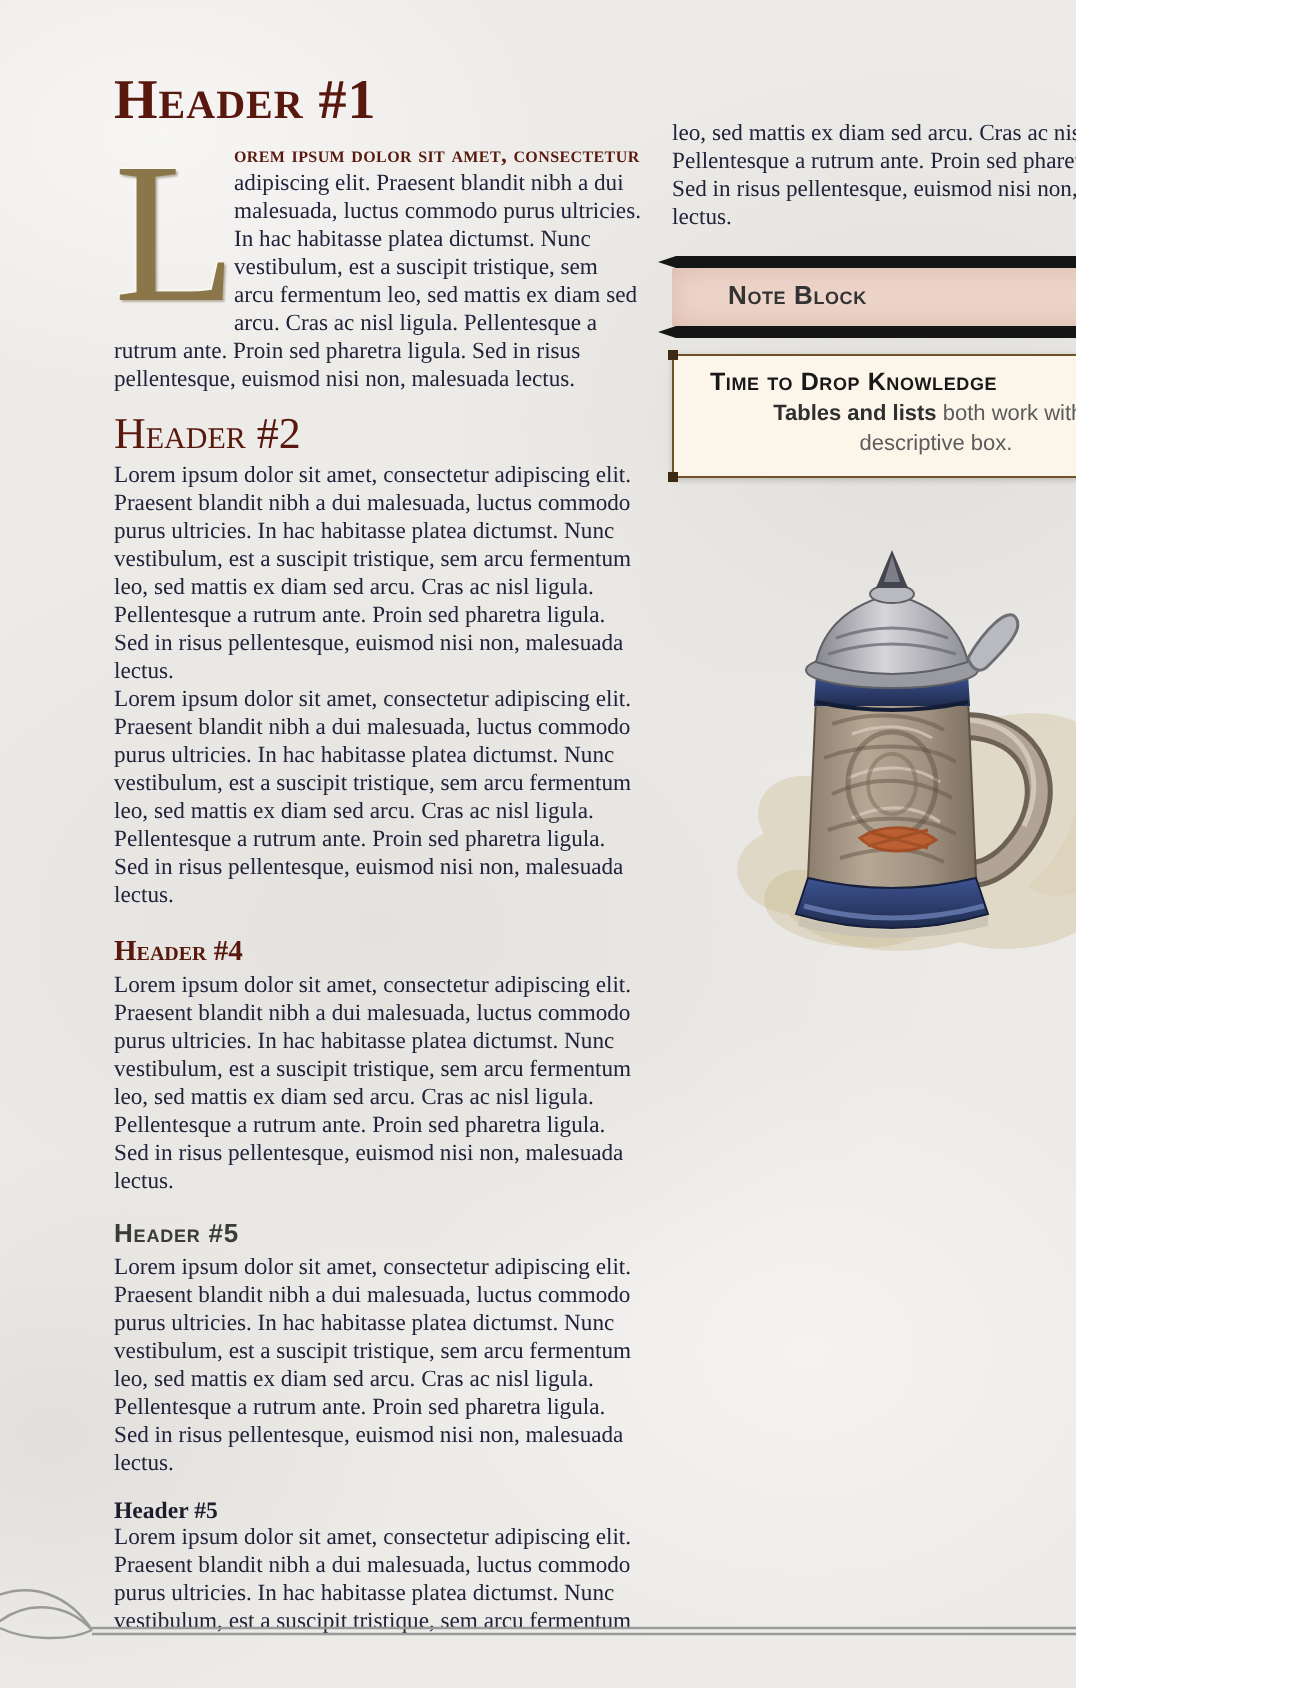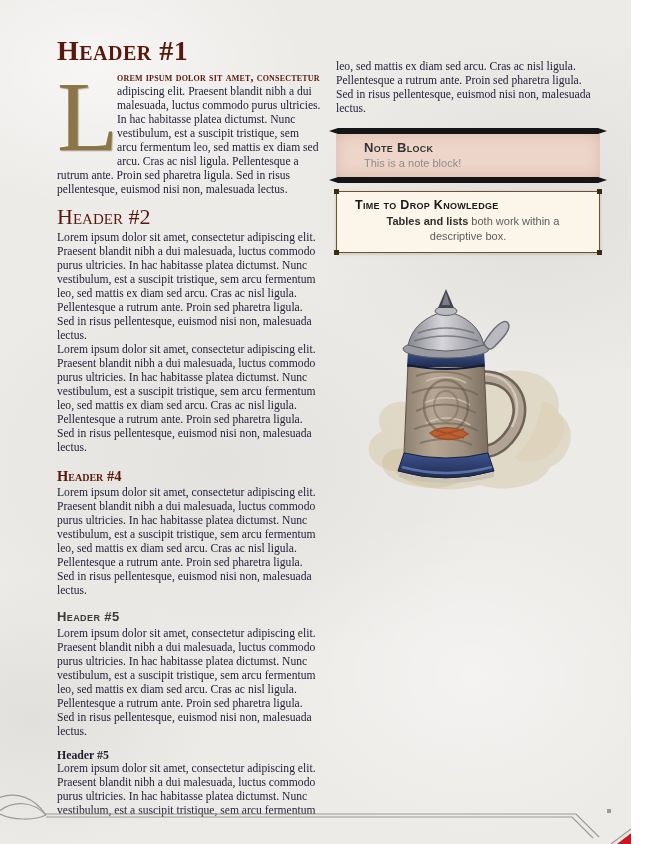--- a/index.html
+++ b/index.html
@@ -1,17 +1,17 @@
 <!DOCTYPE html>
 <html><head>
 <meta charset="utf-8">
 <style>
   html,body{margin:0;padding:0;}
   .page{
-    position:relative;width:631px;height:844px;overflow:hidden;
+    position:relative;width:538px;height:844px;overflow:hidden;
     background-color:#edebe8;
     background-image:
       radial-gradient(ellipse 300px 200px at 15% 8%, rgba(255,255,255,.55), transparent 70%),
       radial-gradient(ellipse 340px 260px at 85% 25%, rgba(182,179,172,.22), transparent 70%),
       radial-gradient(ellipse 420px 300px at 35% 55%, rgba(187,184,177,.18), transparent 70%),
       radial-gradient(ellipse 300px 240px at 75% 80%, rgba(255,255,255,.4), transparent 70%),
       radial-gradient(ellipse 260px 200px at 5% 85%, rgba(180,177,170,.2), transparent 70%);
     font-family:"Liberation Serif", serif;
   }
   .col{position:absolute;}
@@ -89,21 +89,20 @@
     <p class="body-p">Lorem ipsum dolor sit amet, consectetur adipiscing elit. Praesent blandit nibh a dui malesuada, luctus commodo purus ultricies. In hac habitasse platea dictumst. Nunc vestibulum, est a suscipit tristique, sem arcu fermentum</p>
   </div>
 
   <div class="col col-right">
     <p class="body-p">leo, sed mattis ex diam sed arcu. Cras ac nisl ligula. Pellentesque a rutrum ante. Proin sed pharetra ligula. Sed in risus pellentesque, euismod nisi non, malesuada lectus.</p>
 
     <div class="note-block">
       <div class="ribbon-bar"></div>
       <div class="note-body">
         <div class="note-title">Note Block</div>
-        <div class="note-text">This is a note block!</div>
       </div>
       <div class="ribbon-bar"></div>
     </div>
 
     <div class="desc-box">
       <span class="corner-dot dot-tl"></span>
       <span class="corner-dot dot-tr"></span>
       <span class="corner-dot dot-bl"></span>
       <span class="corner-dot dot-br"></span>
       <div class="desc-title">Time to Drop Knowledge</div>

